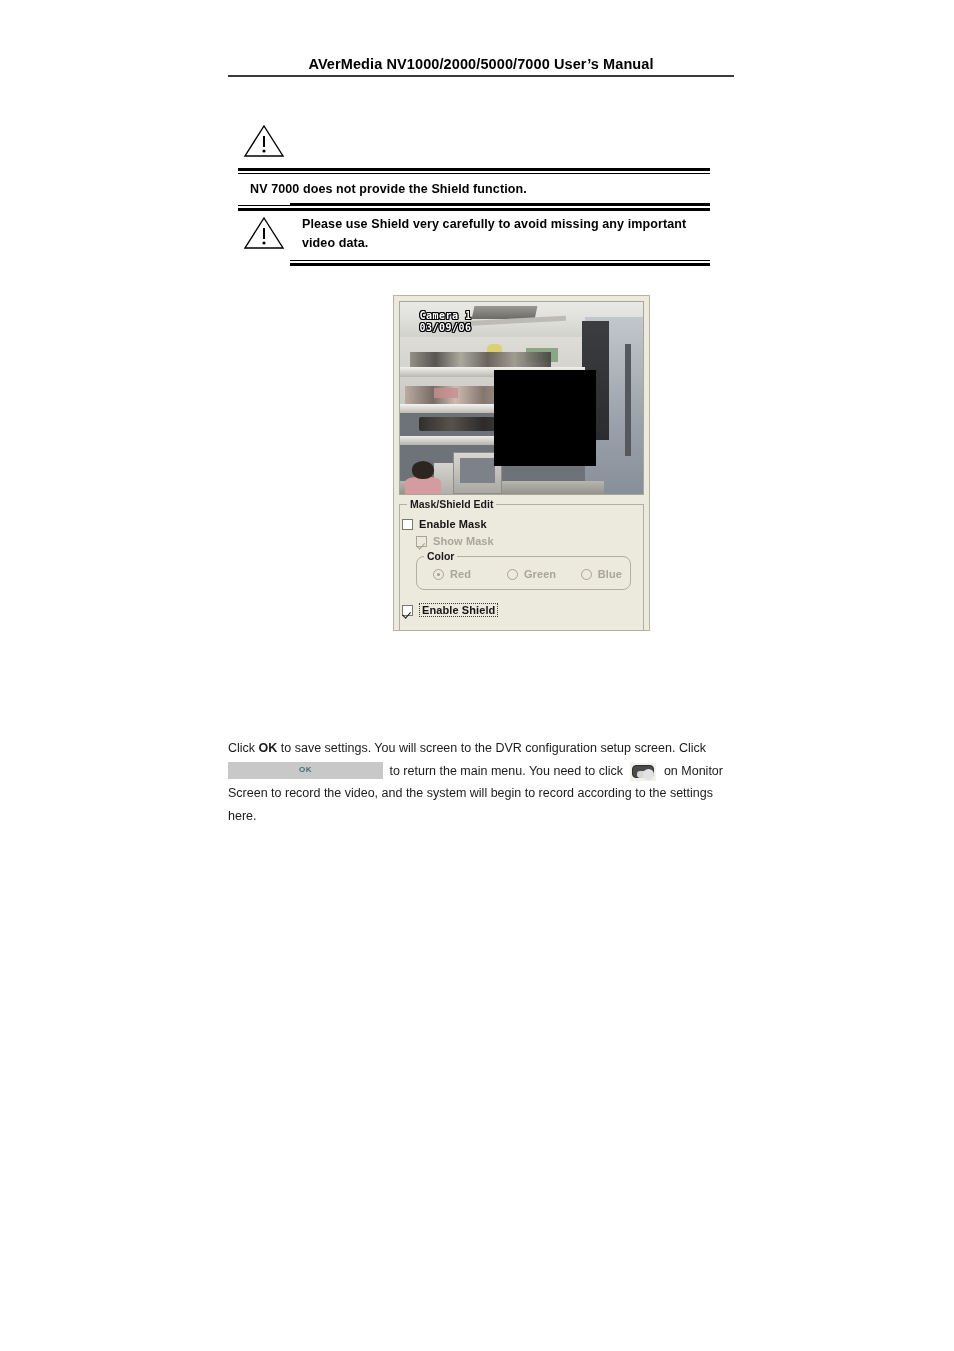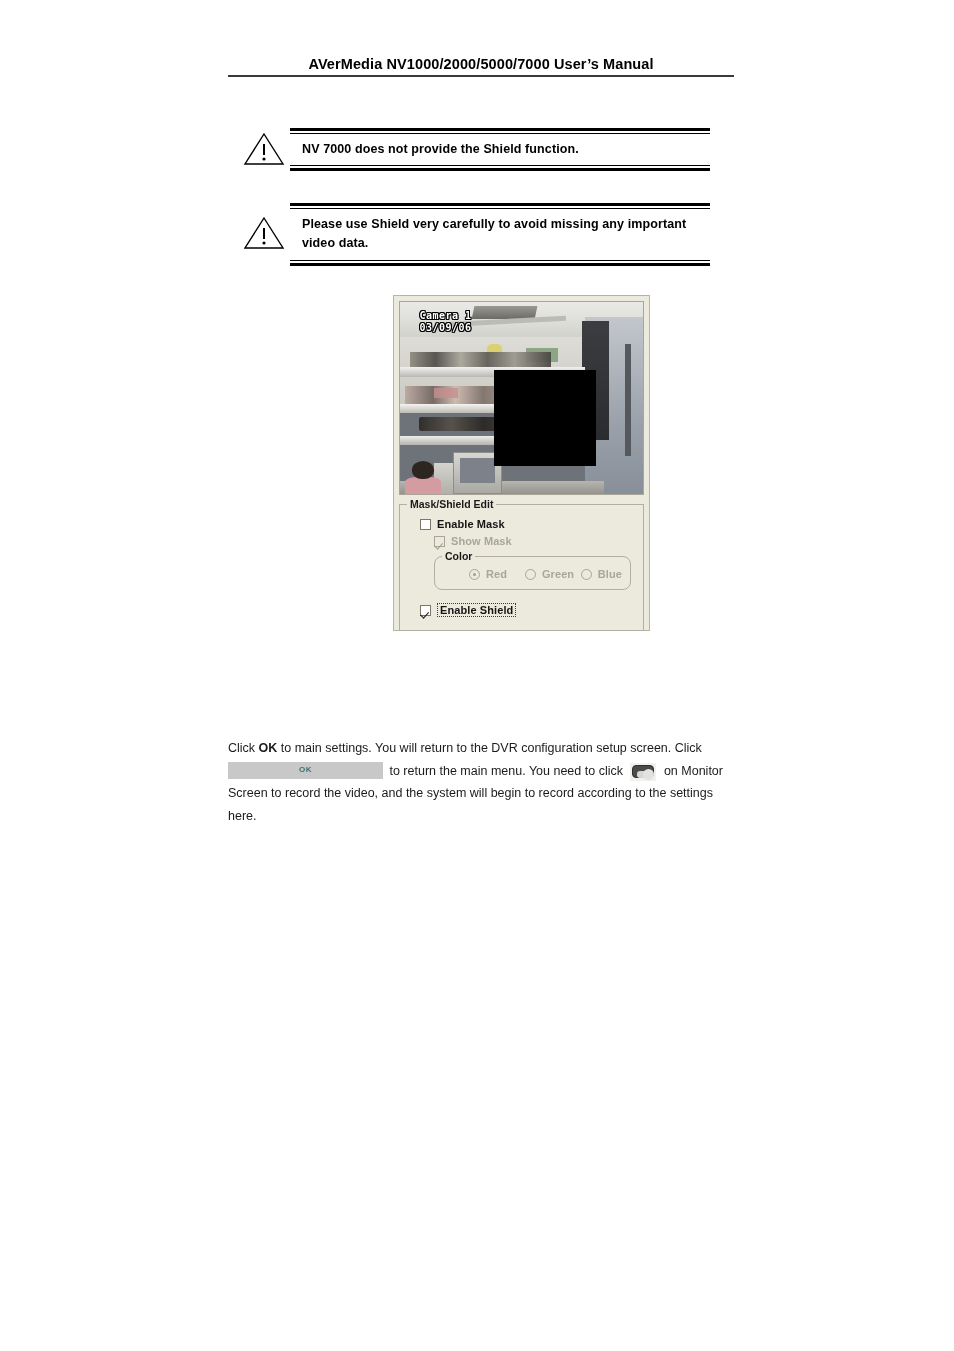--- a/index.html
+++ b/index.html
@@ -33,21 +33,21 @@
     border-bottom: 2px solid #3a3a3a;
     width: 100%;
   }
 
   
   .note-box {
     position: absolute;
     display: flex;
     align-items: stretch;
   }
-  .note-box.note-1 { left: 238px; top: 128px; width: 472px; }
+  .note-box.note-1 { left: 238px; top: 116px; width: 472px; flex-direction: column; }
   .note-box.note-2 { left: 238px; top: 203px; width: 472px; }
 
   .warn-icon {
     width: 52px;
     flex: 0 0 52px;
     display: flex;
     align-items: center;
     justify-content: center;
     padding-bottom: 2px;
   }
@@ -221,21 +221,21 @@
     white-space: nowrap;
   }
   .osd .osd-line { display: block; }
 
   
   .groupbox {
     position: relative;
     border: 1px solid #b2afa2;
     border-top: 1px solid #b2afa2;
     margin-top: 9px;
-    padding: 11px 8px 9px 20px;
+    padding: 11px 8px 9px 2px;
   }
   .groupbox > .gb-title {
     position: absolute;
     top: -7px;
     left: 7px;
     background: #ece9dd;
     padding: 0 3px;
     font-size: 10.5px;
     font-weight: bold;
     color: #1a1a1a;
@@ -501,16 +501,16 @@
     <div class="ctrl-row" style="margin-top:14px;">
       <span class="chk checked"></span>
       <span class="ctrl-label focused">Enable Shield</span>
     </div>
 
 
   </div>
 </div>
 
 <div class="body-copy">
-  <span>Click </span><b>OK</b><span> to main settings. You will return to the DVR configuration setup screen. Click </span><span class="inline-ok"><span class="ok-text">OK</span></span><span> to return the main menu. You need to click </span><span class="inline-toggle"><span class="tg-body">
+  <span>Click </span><b>OK</b><span> to save settings. You will screen to the DVR configuration setup screen. Click </span><span class="inline-ok"><span class="ok-text">OK</span></span><span> to return the main menu. You need to click </span><span class="inline-toggle"><span class="tg-body">
         <span class="tg-knob"></span>
       </span></span><span> on Monitor Screen to record the video, and the system will begin to record according to the settings here.</span>
 </div>
 
 </body></html>

